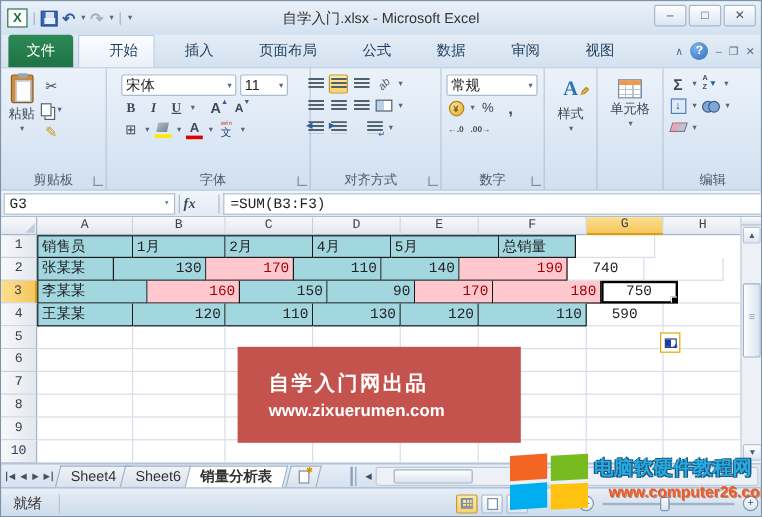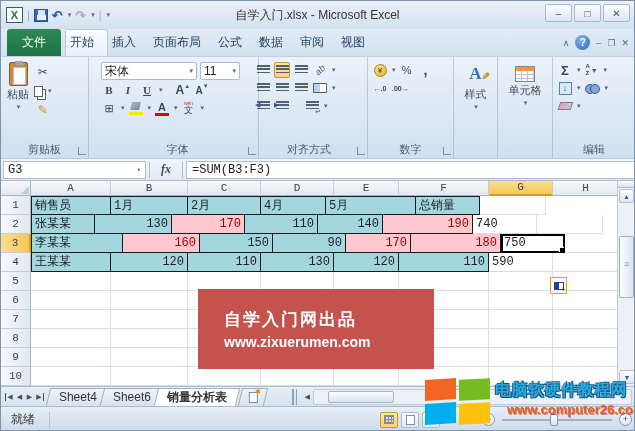--- a/index.html
+++ b/index.html
@@ -17,21 +17,21 @@
 .undoic{color:#2F5B9E;font-size:13px;font-weight:bold;line-height:1}
 .redoic{color:#A3AFBE;font-size:13px;font-weight:bold;line-height:1}
 .smalldd{font-size:8px;color:#56687C}
 .titletext{position:absolute;left:0;right:0;text-align:center;font-size:12px;color:#333}
 .winctl{position:absolute;right:4px;top:3px;display:flex;gap:2px}
 .winbtn{width:27px;height:18px;border:1px solid #A8B8CA;border-radius:2px;background:linear-gradient(#FDFEFF,#DCE6F2);display:flex;align-items:center;justify-content:center;font-size:10px;color:#44505E}
 
 
 .tabstrip{position:absolute;left:0;top:28px;width:100%;height:28px;background:linear-gradient(#E3ECF6,#D3E1F0);border-bottom:1px solid #C0D0E2}
 .tabs{display:flex;align-items:flex-end;height:100%;padding-left:6px}
-.rtab{padding:4px 13px 5px 4px;font-size:12px;color:#1E3C5C;cursor:default}
+.rtab{padding:4px 13px 5px 25px;font-size:12px;color:#1E3C5C;cursor:default}
 .rtab.file{background:linear-gradient(#2C8A54,#1F7244);color:#fff;border-radius:3px 3px 0 0;padding:5px 15px;margin-right:4px}
 .rtab.active{background:linear-gradient(#FBFDFF,#EAF1F9);border:1px solid #BACBDE;border-bottom:none;border-radius:2px 2px 0 0;color:#1E3C5C}
 .strip-right{position:absolute;right:5px;top:6px;display:flex;align-items:center;gap:6px}
 .helpic{width:15px;height:15px;border-radius:50%;background:radial-gradient(circle at 35% 30%,#7FB2E8,#2E6DB5);color:#fff;font-size:10px;font-weight:bold;display:flex;align-items:center;justify-content:center}
 .mini{font-size:9px;color:#5A6B7E}
 
 
 .ribbon{position:absolute;left:0;top:56px;width:100%;height:102px;background:linear-gradient(#EBF2FA,#DDE8F5 55%,#D0E0F0);border-bottom:1px solid #B7C9DD}
 .grp{position:absolute;top:0;height:100%;border-right:1px solid rgba(150,172,198,.55);padding:3px 2px 16px 2px}
 .grp-label{position:absolute;left:0;right:0;bottom:1px;text-align:center;font-size:11px;color:#4C5A68}
@@ -88,21 +88,21 @@
 .filldn{width:13px;height:13px;border:1px solid #4F81BD;background:#DCE9F7;color:#1F4E79;font-size:9px;font-weight:bold;display:flex;align-items:center;justify-content:center}
 .binoc{position:relative;width:15px;height:9px}
 .binoc::before,.binoc::after{content:"";position:absolute;top:0;width:8px;height:8px;border-radius:50%;border:1px solid #3E5B8C;background:#7FA8D9}
 .binoc::before{left:0}.binoc::after{right:0}
 .eraser{width:13px;height:8px;background:linear-gradient(115deg,#E8A7B8 55%,#B3C6DF 55%);border:1px solid #8A7480;transform:skewX(-18deg)}
 .sigma{font-size:13px;font-weight:bold;color:#3E4A59}
 
 
 .fbar{position:absolute;left:0;top:158px;width:100%;height:22px;background:linear-gradient(#F2F6FB,#E2EAF4);border-bottom:1px solid #AEBDCE;display:flex;align-items:center}
 .namebox{width:143px;height:18px;background:#fff;border:1px solid #AEBDCE;margin-left:2px;display:flex;align-items:center;justify-content:space-between;padding:0 4px;font-family:"Liberation Mono",monospace;font-size:12px}
-.fxbtn{width:26px;text-align:center;font-family:"Liberation Serif",serif;font-style:italic;font-weight:bold;font-size:12px;color:#3E4A59}
+.fxbtn{width:26px;font-family:"Liberation Serif",serif;font-style:italic;font-weight:bold;font-size:12px;color:#3E4A59}
 .fsep{width:1px;height:16px;background:#AEBDCE;margin:0 3px}
 .formula{flex:1;height:18px;background:#fff;border:1px solid #AEBDCE;border-right:none;display:flex;align-items:center;padding-left:5px;font-family:"Liberation Mono",monospace;font-size:12px}
 
 
 .gridwrap{position:absolute;left:0;top:180px;width:100%;height:205px;background:#fff}
 .ghrow{display:flex;height:15px}
 .corner{width:30px;height:15px;background:linear-gradient(#F7F8FA,#E3E8EE);border-right:1px solid #9EB6CE;border-bottom:1px solid #9EB6CE;position:relative}
 .corner::after{content:"";position:absolute;right:1px;bottom:1px;border-left:8px solid transparent;border-bottom:8px solid #C2CCD8}
 .colhdr{height:15px;background:linear-gradient(#F7F8FA,#E3E8EE);border-right:1px solid #C4CEDA;border-bottom:1px solid #9EB6CE;text-align:center;font-family:"Liberation Mono",monospace;font-size:11px;color:#39424E;line-height:15px}
 .colhdr.hl{background:linear-gradient(#FCE medium)}
@@ -110,21 +110,21 @@
 .grow{display:flex;height:19px}
 .rowhdr{width:30px;background:linear-gradient(to right,#F7F8FA,#E3E8EE);border-right:1px solid #9EB6CE;border-bottom:1px solid #C4CEDA;text-align:center;font-family:"Liberation Mono",monospace;font-size:11px;color:#39424E;line-height:19px}
 .rowhdr.hl{background:linear-gradient(to right,#FBDF8E,#F6C75D);border-right:2px solid #D99E17}
 .cell{height:19px;border-right:1px solid #D7DEE8;border-bottom:1px solid #D7DEE8;font-family:"Liberation Mono",monospace;font-size:12px;line-height:18px;padding:0 3px;overflow:hidden;white-space:nowrap}
 .cell.tbl{border-right:1px solid #1a1a1a;border-bottom:1px solid #1a1a1a}
 .cell.first{border-left:1px solid #1a1a1a}
 .grow.r1 .cell.tbl{border-top:1px solid #1a1a1a;height:19px}
 .cell.cyan{background:var(--cyan)}
 .cell.pink{background:var(--pink);color:var(--pinktext)}
 .cell.num{text-align:right}
-.cell.total{text-align:left}
+.cell.total{text-align:center}
 .cell.sel{position:relative;outline:2px solid #000;outline-offset:-2px;z-index:3}
 .cell.sel::after{content:"";position:absolute;right:-2px;bottom:-2px;width:5px;height:5px;background:#000;border:1px solid #fff}
 
 .promo{position:absolute;left:197px;top:108px;width:236px;height:80px;z-index:5;display:flex;flex-direction:column;justify-content:center;padding-left:26px;gap:3px}
 .promo .l1{color:#fff;font-size:17px;font-weight:bold;letter-spacing:2px}
 .promo .l2{color:#fff;font-size:14px;font-weight:bold}
 
 .smarttag{position:absolute;left:549px;top:96px;width:17px;height:17px;background:#fff;border:1px solid #E3A600;z-index:4;display:flex;align-items:center;justify-content:center}
 .smarttag .sq{width:10px;height:8px;border:1px solid #1F3F9E;background:linear-gradient(to right,#1F3F9E 50%,#fff 50%);position:relative}
 .smarttag .plus{position:absolute;right:1px;bottom:0;font-size:7px;color:#1F3F9E;font-weight:bold}
@@ -345,20 +345,26 @@
             <span class="bars"></span>
             <span class="arr">↵</span>
           </span>
           <span class="dd">▾</span>
       </div>
       <div class="grp-label">对齐方式</div>
       <span class="dlg"></span>
     </div>
 
     <div class="grp" style="left:367px;width:86px">
+      <div class="r">
+        <span class="combo" style="width:76px">
+            <span>常规</span>
+            <span class="dd">▾</span>
+          </span>
+      </div>
       <div class="r">
         <span class="ib">
             <span class="coin">¥</span>
           </span>
           <span class="dd">▾</span>
         <span class="ib">%</span>
         <span class="ib" style="font-weight:bold;font-size:14px">,</span>
       </div>
       <div class="r">
         <span class="ib dec">←.0</span>

